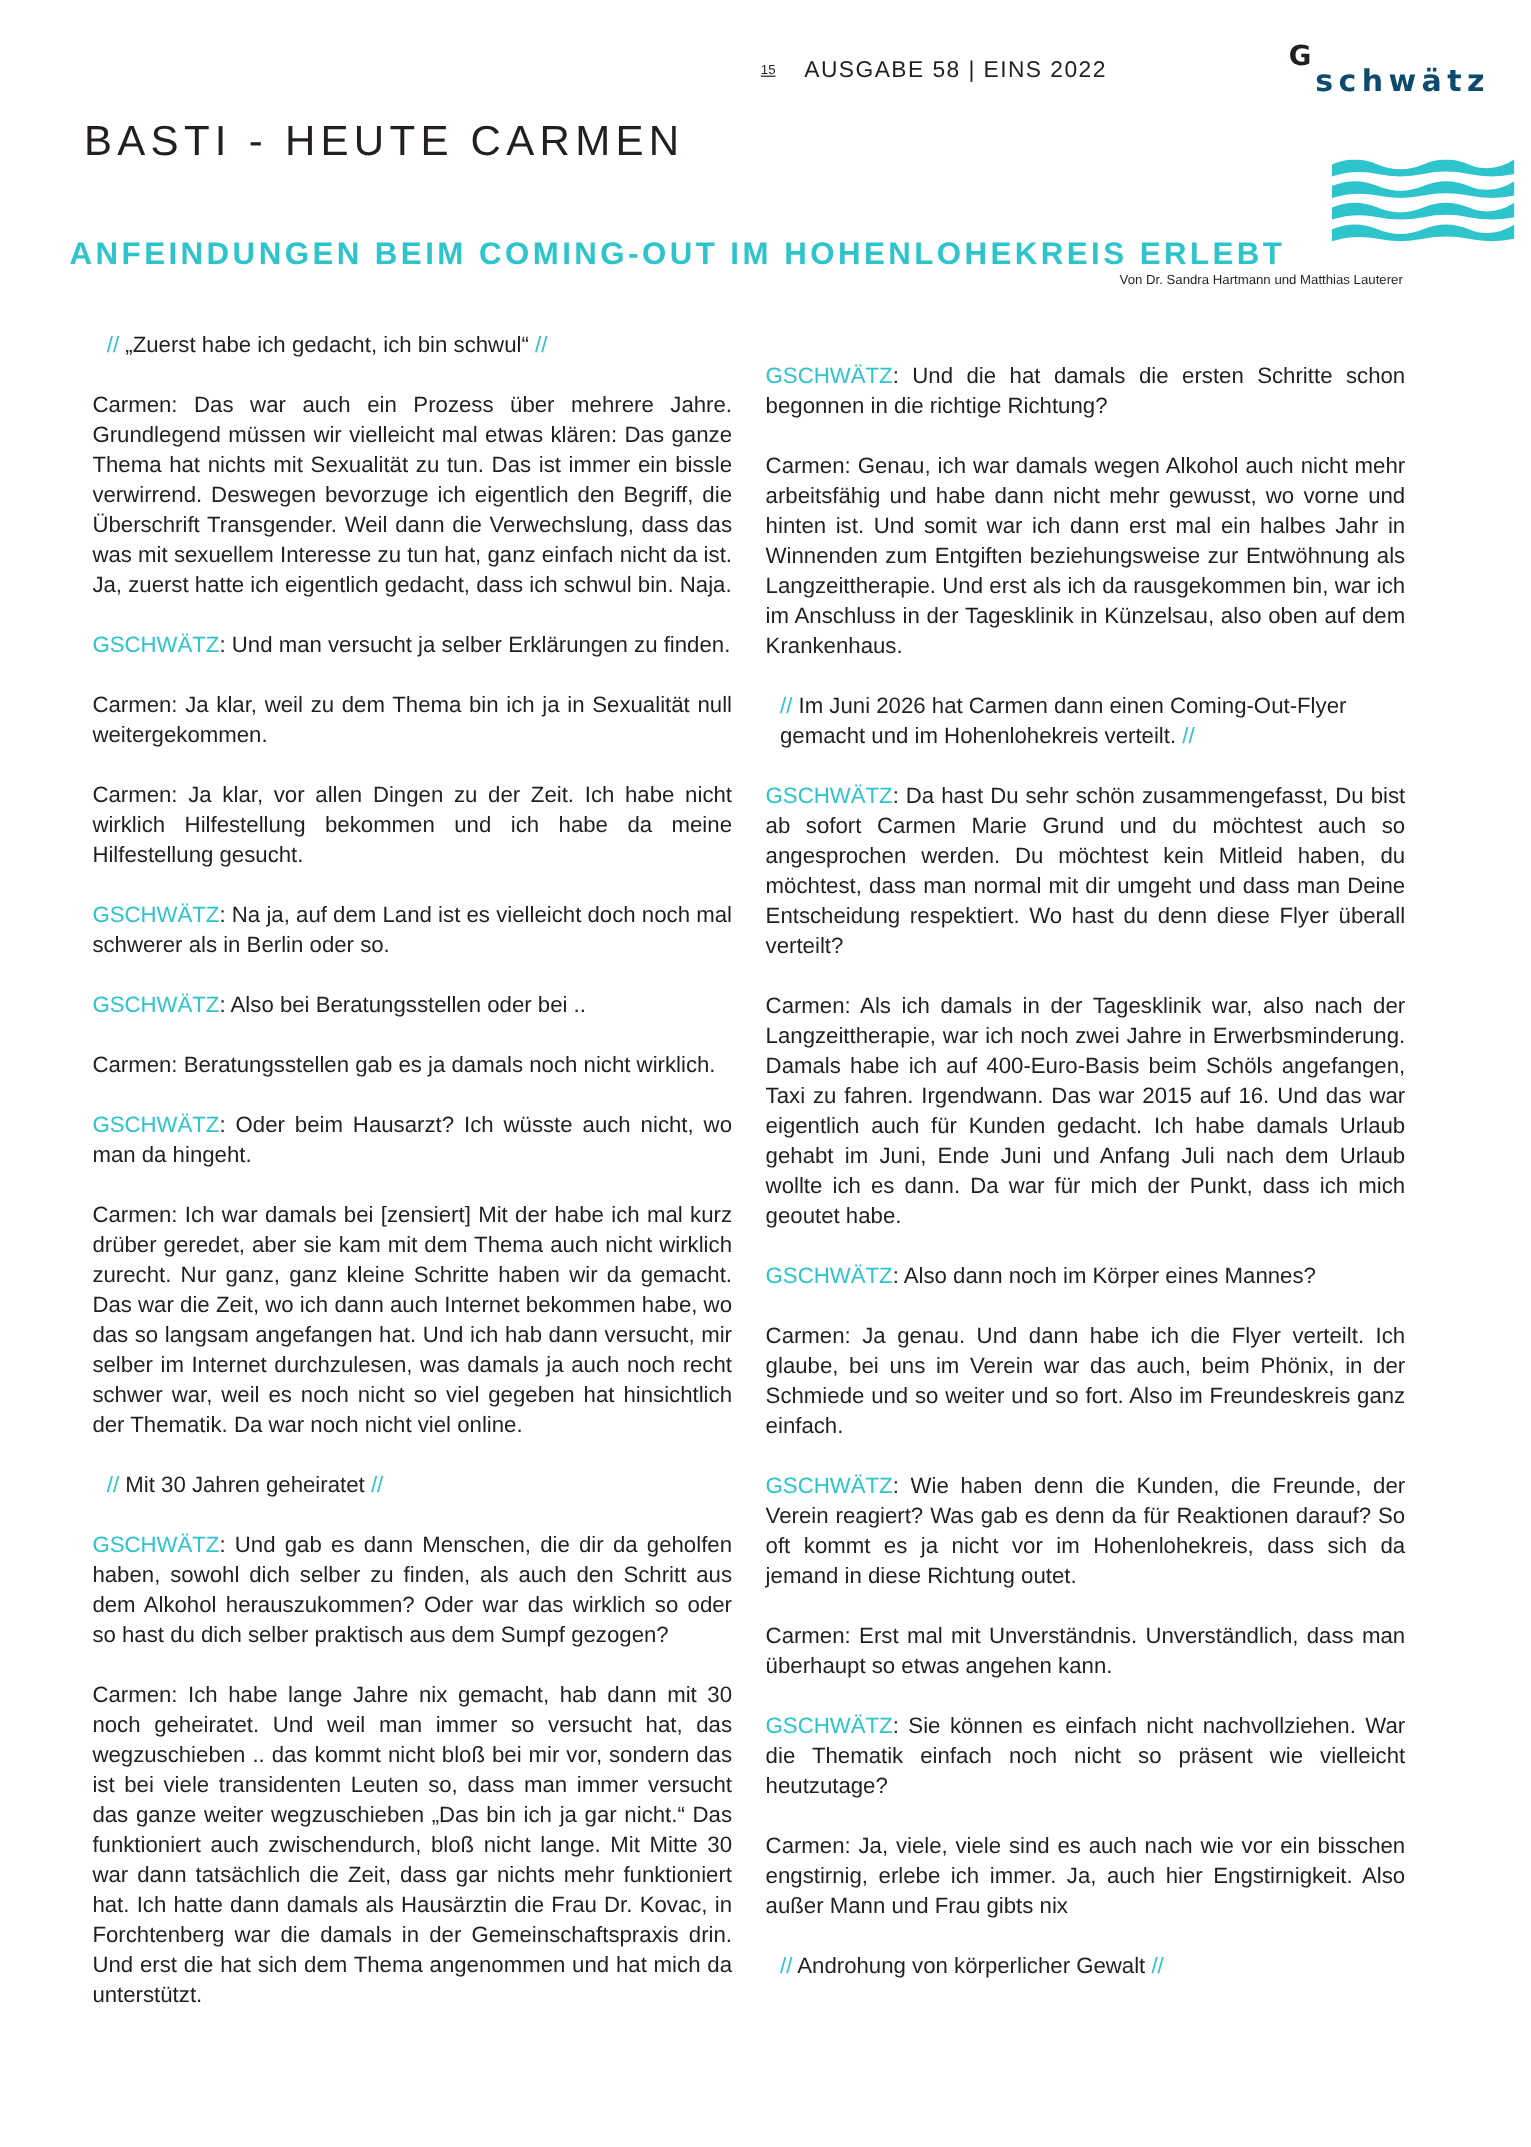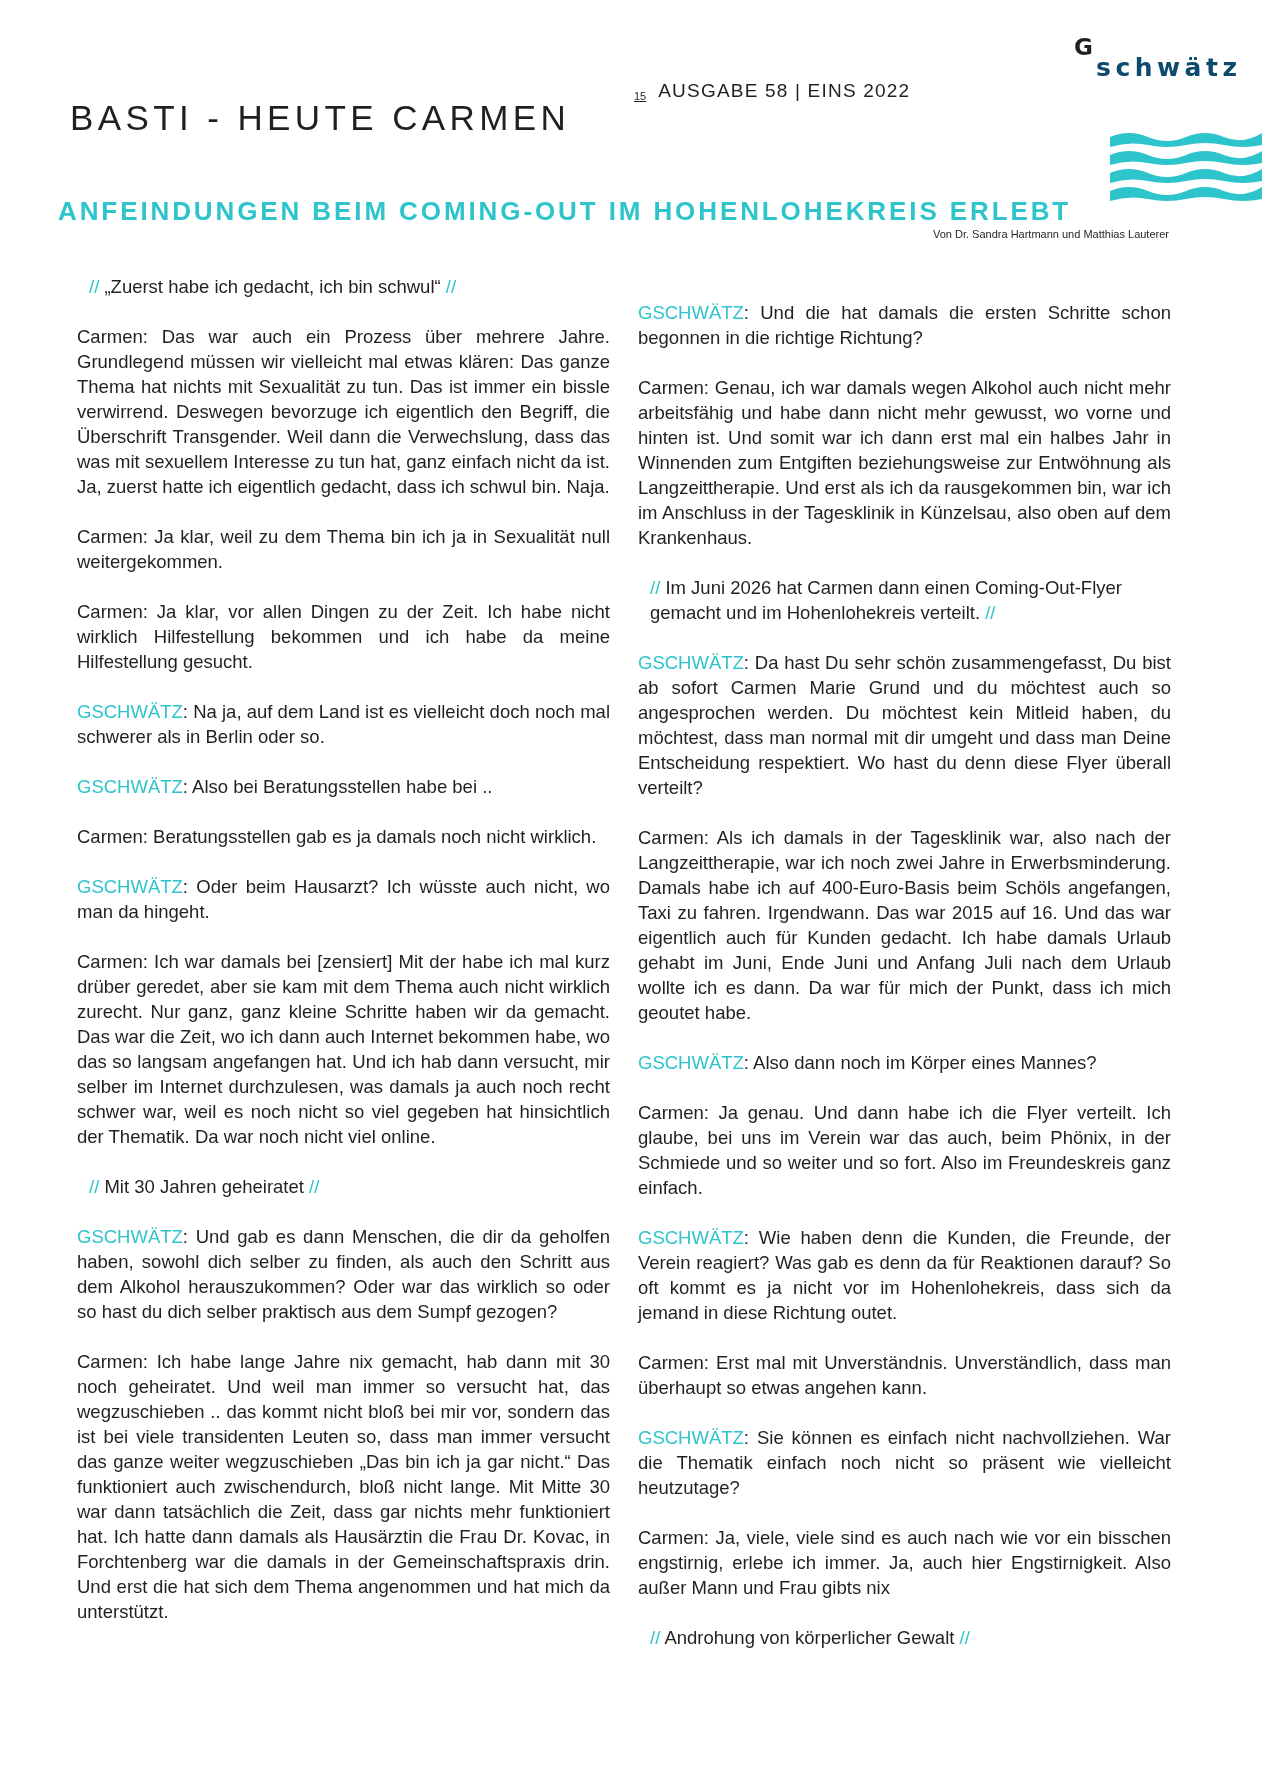--- a/index.html
+++ b/index.html
@@ -3,21 +3,21 @@
   <meta charset="utf-8">
   <style>
     html, body { margin: 0; padding: 0; background: #ffffff; }
     body {
       width: 1276px; height: 1789px; position: relative; overflow: hidden;
       font-family: "Liberation Sans", "DejaVu Sans", sans-serif; color: #231f20;
     }
     .header-meta {
       position: absolute; left: 634px; top: 48px;
       font-size: 19px; letter-spacing: 1.2px; color: #231f20;
-      display: flex; align-items: flex-end; gap: 12px; margin-top: 32px;
+      display: flex; align-items: center; gap: 24px;
     }
     .page-num { font-size: 11px; text-decoration: underline; letter-spacing: 0; margin-top: 0px; }
     .logo { position: absolute; left: 1074px; top: 36px; width: 180px; }
     .logo-g { font-family: "DejaVu Sans", sans-serif; font-weight: bold; font-size: 23px; color: #231f20; line-height: 1; }
     .logo-word { font-family: "DejaVu Sans", sans-serif; font-weight: bold; font-size: 25px; letter-spacing: 4.5px; color: #0c4a6e; margin-left: 22px; margin-top: -4px; line-height: 1; }
     .logo-waves { position: absolute; left: 1110px; top: 133px; }
     .title {
       position: absolute; left: 70px; top: 98px;
       font-size: 35px; letter-spacing: 4.4px; font-weight: normal; color: #231f20; margin: 0;
     }
@@ -62,24 +62,25 @@
   </svg>
 </div>
 
 <h1 class="title">BASTI - HEUTE CARMEN</h1>
 <h2 class="subtitle">ANFEINDUNGEN BEIM COMING-OUT IM HOHENLOHEKREIS ERLEBT</h2>
 <div class="byline">Von Dr. Sandra Hartmann und Matthias Lauterer</div>
 
 <div class="col left" id="col-left">
     <p class="subhead"><span class="slashes">//</span> <span>„Zuerst habe ich gedacht, ich bin schwul“</span> <span class="slashes">//</span></p>
     <p class="para"><span>Carmen: Das war auch ein Prozess über mehrere Jahre. Grundlegend müssen wir vielleicht mal etwas klären: Das ganze Thema hat nichts mit Sexualität zu tun. Das ist immer ein bissle verwirrend. Deswegen bevorzuge ich eigentlich den Begriff, die Überschrift Transgender. Weil dann die Verwechslung, dass das was mit sexuellem Interesse zu tun hat, ganz einfach nicht da ist. Ja, zuerst hatte ich eigentlich gedacht, dass ich schwul bin. Naja.</span></p>
+    <p class="para"><span class="speaker">GSCHWÄTZ</span><span>: Und man versucht ja selber Erklärungen zu finden.</span></p>
     <p class="para"><span>Carmen: Ja klar, weil zu dem Thema bin ich ja in Sexualität null weitergekommen.</span></p>
     <p class="para"><span>Carmen: Ja klar, vor allen Dingen zu der Zeit. Ich habe nicht wirklich Hilfestellung bekommen und ich habe da meine Hilfestellung gesucht.</span></p>
     <p class="para"><span class="speaker">GSCHWÄTZ</span><span>: Na ja, auf dem Land ist es vielleicht doch noch mal schwerer als in Berlin oder so.</span></p>
-    <p class="para"><span class="speaker">GSCHWÄTZ</span><span>: Also bei Beratungsstellen habe bei ..</span></p>
+    <p class="para"><span class="speaker">GSCHWÄTZ</span><span>: Also bei Beratungsstellen oder bei ..</span></p>
     <p class="para"><span>Carmen: Beratungsstellen gab es ja damals noch nicht wirklich.</span></p>
     <p class="para"><span class="speaker">GSCHWÄTZ</span><span>: Oder beim Hausarzt? Ich wüsste auch nicht, wo man da hingeht.</span></p>
     <p class="para"><span>Carmen: Ich war damals bei [zensiert] Mit der habe ich mal kurz drüber geredet, aber sie kam mit dem Thema auch nicht wirklich zurecht. Nur ganz, ganz kleine Schritte haben wir da gemacht. Das war die Zeit, wo ich dann auch Internet bekommen habe, wo das so langsam angefangen hat. Und ich hab dann versucht, mir selber im Internet durchzulesen, was damals ja auch noch recht schwer war, weil es noch nicht so viel gegeben hat hinsichtlich der Thematik. Da war noch nicht viel online.</span></p>
     <p class="subhead"><span class="slashes">//</span> <span>Mit 30 Jahren geheiratet</span> <span class="slashes">//</span></p>
     <p class="para"><span class="speaker">GSCHWÄTZ</span><span>: Und gab es dann Menschen, die dir da geholfen haben, sowohl dich selber zu finden, als auch den Schritt aus dem Alkohol herauszukommen? Oder war das wirklich so oder so hast du dich selber praktisch aus dem Sumpf gezogen?</span></p>
     <p class="para"><span>Carmen: Ich habe lange Jahre nix gemacht, hab dann mit 30 noch geheiratet. Und weil man immer so versucht hat, das wegzuschieben .. das kommt nicht bloß bei mir vor, sondern das ist bei viele transidenten Leuten so, dass man immer versucht das ganze weiter wegzuschieben „Das bin ich ja gar nicht.“ Das funktioniert auch zwischendurch, bloß nicht lange. Mit Mitte 30 war dann tatsächlich die Zeit, dass gar nichts mehr funktioniert hat. Ich hatte dann damals als Hausärztin die Frau Dr. Kovac, in Forchtenberg war die damals in der Gemeinschaftspraxis drin. Und erst die hat sich dem Thema angenommen und hat mich da unterstützt.</span></p>
   </div>
 <div class="col right" id="col-right">
     <p class="para"><span class="speaker">GSCHWÄTZ</span><span>: Und die hat damals die ersten Schritte schon begonnen in die richtige Richtung?</span></p>
     <p class="para"><span>Carmen: Genau, ich war damals wegen Alkohol auch nicht mehr arbeitsfähig und habe dann nicht mehr gewusst, wo vorne und hinten ist. Und somit war ich dann erst mal ein halbes Jahr in Winnenden zum Entgiften beziehungsweise zur Entwöhnung als Langzeittherapie. Und erst als ich da rausgekommen bin, war ich im Anschluss in der Tagesklinik in Künzelsau, also oben auf dem Krankenhaus.</span></p>

